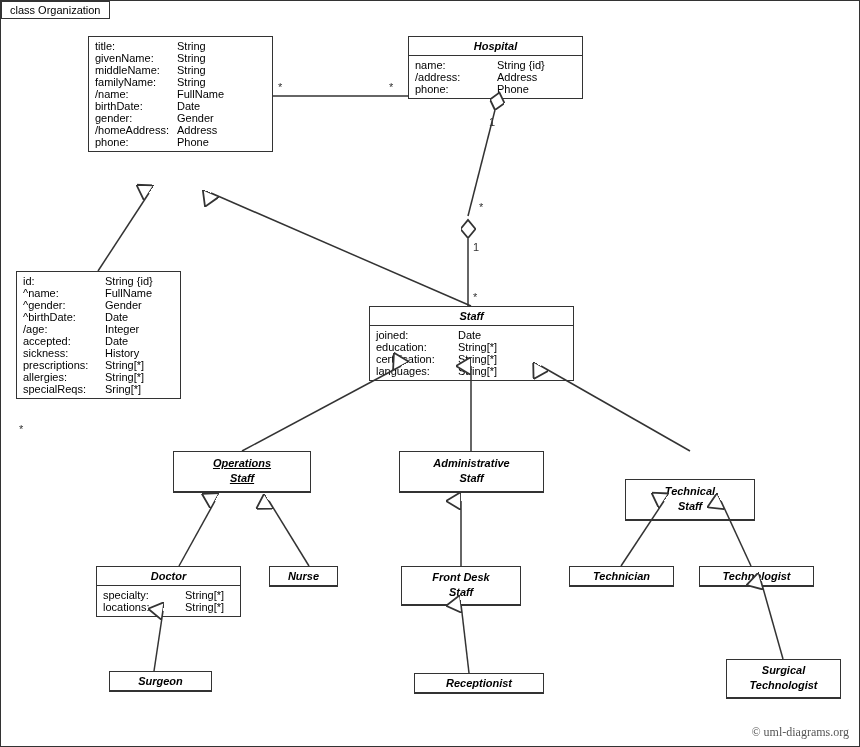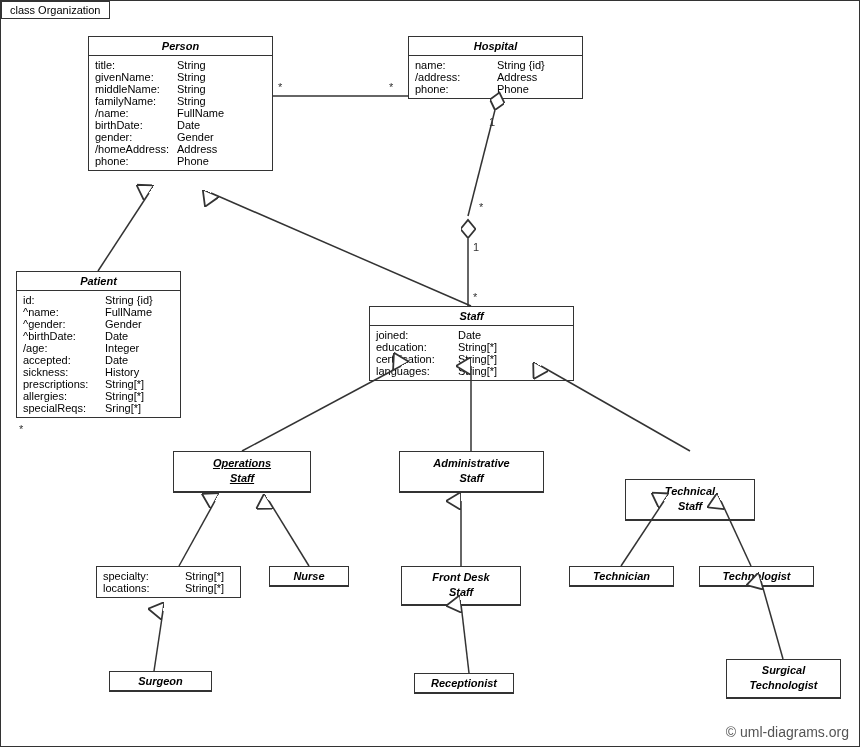--- a/index.html
+++ b/index.html
@@ -57,38 +57,38 @@
       position: absolute;
       top: 0; left: 0;
       width: 860px;
       height: 747px;
       pointer-events: none;
     }
     .copyright {
       position: absolute;
       bottom: 6px;
       right: 10px;
-      font-size: 14px;
+      font-size: 12px;
       color: #555;
+      font-family: Liberation Serif, serif;
     }
     .non-italic-header {
       font-style: normal;
     }
     .italic-header {
       font-style: italic;
     }
   </style>
 </head>
 <body>
 
 <div id="diagram-container">
   <div class="diagram-title">class Organization</div>
 
   <div class="uml-class" style="left:87px;top:35px;width:185px;">
-    <div class="class-header italic-header">Person</div>
     <div class="class-body">
       <div class="attr-row">
           <span class="attr-name">title:</span>
           <span class="attr-type">String</span>
         </div>
       <div class="attr-row">
           <span class="attr-name">givenName:</span>
           <span class="attr-type">String</span>
         </div>
       <div class="attr-row">
@@ -134,21 +134,20 @@
           <span class="attr-type">Address</span>
         </div>
       <div class="attr-row">
           <span class="attr-name">phone:</span>
           <span class="attr-type">Phone</span>
         </div>
     </div>
   </div>
 
   <div class="uml-class" style="left:15px;top:270px;width:165px;">
-    <div class="class-header non-italic-header">Patient</div>
     <div class="class-body">
       <div class="attr-row">
           <span class="attr-name">id:</span>
           <span class="attr-type">String {id}</span>
         </div>
       <div class="attr-row">
           <span class="attr-name">^name:</span>
           <span class="attr-type">FullName</span>
         </div>
       <div class="attr-row">
@@ -215,53 +214,54 @@
 
   <div class="uml-class" style="left:398px;top:450px;width:145px;">
     <div class="class-header italic-header" style="padding:4px 6px;line-height:1.4;">Administrative<br>Staff</div>
   </div>
 
   <div class="uml-class" style="left:624px;top:450px;width:130px;margin-top:28px;">
     <div class="class-header italic-header" style="padding:4px 6px;line-height:1.4;">Technical<br>Staff</div>
   </div>
 
   <div class="uml-class" style="left:95px;top:565px;width:145px;">
+    <div class="class-header non-italic-header">Doctor</div>
     <div class="class-body">
       <div class="attr-row">
           <span class="attr-name">specialty:</span>
           <span class="attr-type">String[*]</span>
         </div>
       <div class="attr-row">
           <span class="attr-name">locations:</span>
           <span class="attr-type">String[*]</span>
         </div>
     </div>
   </div>
 
-  <div class="uml-class" style="left:268px;top:565px;width:80px;">
+  <div class="uml-class" style="left:268px;top:565px;width:69px;">
     <div class="class-header non-italic-header">Nurse</div>
   </div>
 
   <div class="uml-class" style="left:400px;top:565px;width:120px;">
     <div class="class-header non-italic-header" style="line-height:1.4;">Front Desk<br>Staff</div>
   </div>
 
   <div class="uml-class" style="left:568px;top:565px;width:105px;">
     <div class="class-header non-italic-header">Technician</div>
   </div>
 
   <div class="uml-class" style="left:698px;top:565px;width:115px;">
     <div class="class-header non-italic-header">Technologist</div>
   </div>
 
   <div class="uml-class" style="left:108px;top:670px;width:103px;">
     <div class="class-header non-italic-header">Surgeon</div>
   </div>
 
-  <div class="uml-class" style="left:413px;top:672px;width:100px;">
+  <div class="uml-class" style="left:413px;top:672px;width:130px;">
     <div class="class-header non-italic-header">Receptionist</div>
   </div>
 
   <div class="uml-class" style="left:725px;top:658px;width:115px;">
     <div class="class-header non-italic-header" style="line-height:1.4;">Surgical<br>Technologist</div>
   </div>
 
   <div class="copyright">© uml-diagrams.org</div>
 
   <svg id="arrows-svg">

